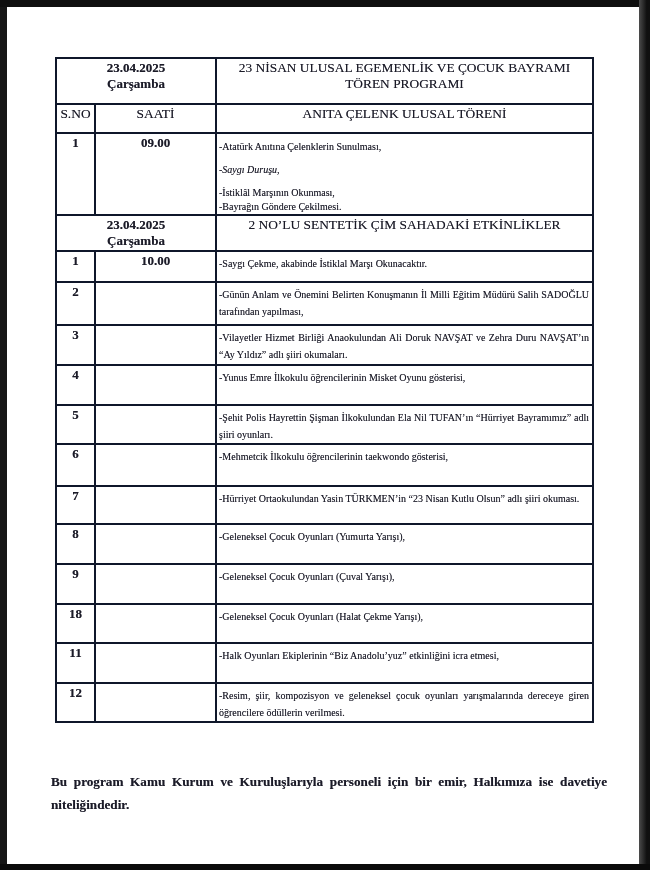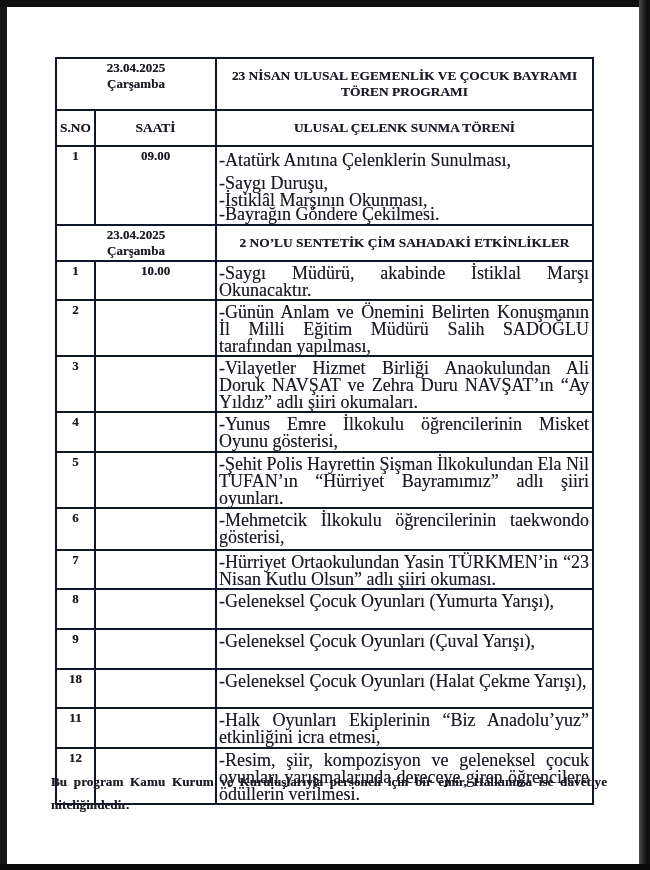--- a/index.html
+++ b/index.html
@@ -36,42 +36,42 @@
 
   td.no-cell,td.time-cell{
     text-align:center;
     vertical-align:middle;
     font-weight:bold;
     font-size:13px;
   }
   td.head-cell{
     text-align:center;
     vertical-align:middle;
-    font-weight:bold;
+    font-weight:normal;
     font-size:13.4px;
-    padding:9px 2px;
+    padding:1px 2px;
   }
   td.date-cell{
     text-align:center;
     vertical-align:middle;
     font-weight:bold;
     font-size:13px;
     line-height:16px;
     padding:1px 2px;
   }
   td.event-cell{
-    font-size:18px;
+    font-size:10px;
     line-height:17px;
     text-align:justify;
     padding:3px 3px 0 2px;
   }
   td.event-cell.list-cell{line-height:14px;padding-top:6px;}
   .ln{margin:0;}
   .gap-lg{margin-bottom:9px;}
-  .gap-md{margin-bottom:3px;}
+  .gap-md{margin-bottom:9px;font-style:italic;}
 
   p.footer{
     position:absolute;
     left:45px;top:764px;
     width:556px;
     margin:6px;
     font-weight:bold;
     font-size:13.2px;
     line-height:23px;
     text-align:justify;
@@ -100,21 +100,21 @@
     </td>
     <td class="head-cell">
       <div class="ln">23 NİSAN ULUSAL EGEMENLİK VE ÇOCUK BAYRAMI</div>
       <div class="ln">TÖREN PROGRAMI</div>
     </td>
   </tr>
 
   <tr style="height:29px">
     <td class="head-cell">S.NO</td>
     <td class="head-cell">SAATİ</td>
-    <td class="head-cell">ULUSAL ÇELENK SUNMA TÖRENİ</td>
+    <td class="head-cell">ANITA ÇELENK ULUSAL TÖRENİ</td>
   </tr>
 
   <tr style="height:79px">
     <td class="no-cell">1</td>
     <td class="time-cell">09.00</td>
     <td class="event-cell list-cell">
       <div class="ln gap-lg">-Atatürk Anıtına Çelenklerin Sunulması,</div>
       <div class="ln gap-md">-Saygı Duruşu,</div>
       <div class="ln">-İstiklâl Marşının Okunması,</div>
       <div class="ln">-Bayrağın Göndere Çekilmesi.</div>
@@ -125,21 +125,21 @@
     <td colspan="2" class="date-cell">
       <div class="ln">23.04.2025</div>
       <div class="ln">Çarşamba</div>
     </td>
     <td class="head-cell">2 NO’LU SENTETİK ÇİM SAHADAKİ ETKİNLİKLER</td>
   </tr>
 
   <tr style="height:31px">
     <td class="no-cell">1</td>
     <td class="time-cell">10.00</td>
-    <td class="event-cell">-Saygı Müdürü, akabinde İstiklal Marşı Okunacaktır.</td>
+    <td class="event-cell">-Saygı Çekme, akabinde İstiklal Marşı Okunacaktır.</td>
   </tr>
   <tr style="height:43px">
     <td class="no-cell">2</td>
     <td class="time-cell"></td>
     <td class="event-cell">-Günün Anlam ve Önemini Belirten Konuşmanın İl Milli Eğitim Müdürü Salih SADOĞLU tarafından yapılması,</td>
   </tr>
   <tr style="height:40px">
     <td class="no-cell">3</td>
     <td class="time-cell"></td>
     <td class="event-cell">-Vilayetler Hizmet Birliği Anaokulundan Ali Doruk NAVŞAT ve Zehra Duru NAVŞAT’ın “Ay Yıldız” adlı şiiri okumaları.</td>

